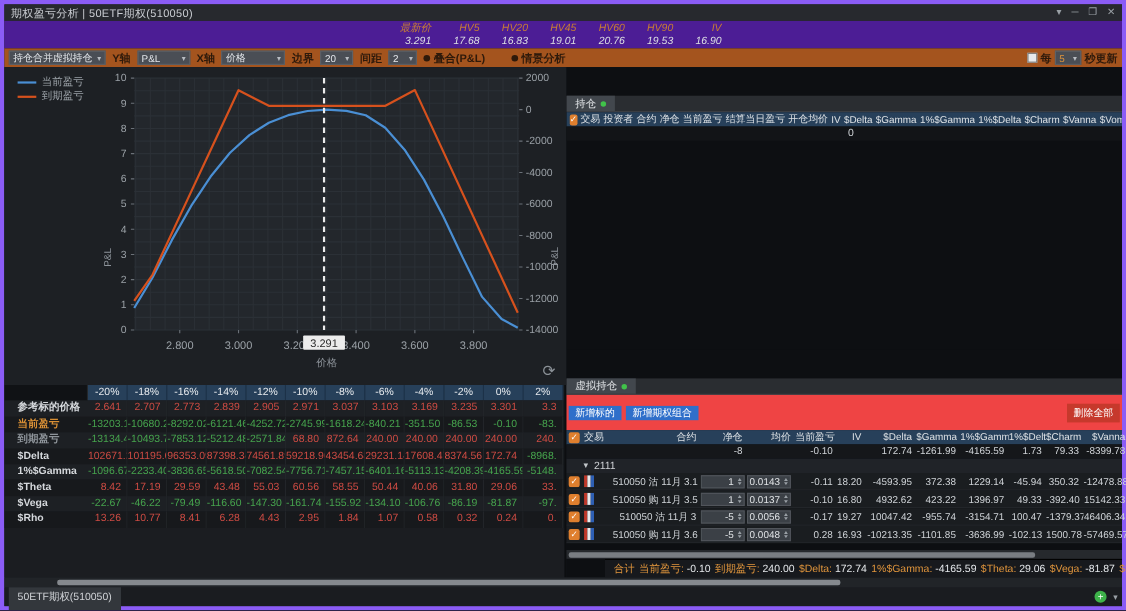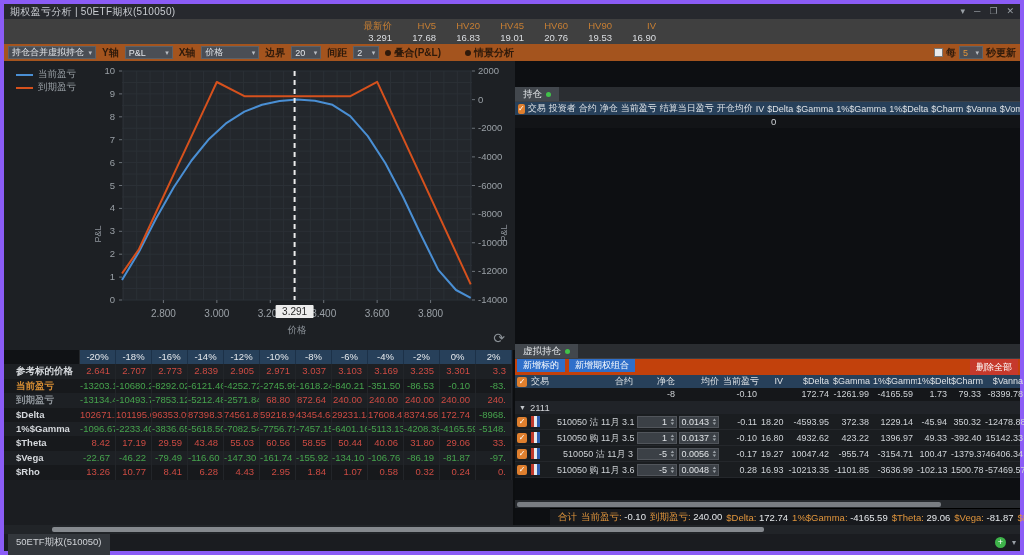--- a/index.html
+++ b/index.html
@@ -7,21 +7,21 @@
   body { width:1024px; height:555px; font-family:"Liberation Sans","DejaVu Sans",sans-serif; overflow:hidden; }
   .win { width:1024px; height:555px; display:flex; flex-direction:column; background:#17191d; border:4px solid #8b5cf6; }
 
   
   .titlebar { height:15px; background:#27292e; display:flex; align-items:center; padding:0 6px; flex:0 0 auto; }
   .title { color:#c9ccd1; font-size:10px; letter-spacing:.3px; }
   .wctrls { margin-left:auto; display:flex; gap:9px; color:#9aa0a6; font-size:9px; }
   .wctrls span { cursor:default; line-height:15px; }
 
   
-  .statsbar { height:25px; background:#404040; display:flex; padding-left:344px; flex:0 0 auto; }
+  .statsbar { height:25px; background:#4c1d95; display:flex; padding-left:344px; flex:0 0 auto;font-style:italic; }
   .stat { width:44px; text-align:right; }
   .slabel { color:#c87f33; font-size:9.5px; line-height:13px; }
   .sval { color:#dcdfe3; font-size:9.5px; line-height:11px; }
 
   
   .toolbar { height:17px; background:#a4541e; display:flex; align-items:center; padding:0 4px; gap:6px; flex:0 0 auto; }
   .tlabel { color:#2e1a0b; font-size:10px; font-weight:bold; }
   .select { background:#4a4e55; border:1px solid #5d6167; color:#e3e6ea; font-size:9px; height:13px; display:flex; align-items:center; padding:0 3px; gap:3px; }
   .select .sv { white-space:nowrap; }
   .caret { color:#b8bcc2; font-size:7px; margin-left:auto; }
@@ -58,31 +58,31 @@
   
   .tabbar { height:15px; background:#2a2d31; display:flex; align-items:flex-end; flex:0 0 auto; border-bottom:1px solid #3c4045;margin-top:26px; }
   .tab { height:14px; background:#42474d; color:#e2e5e8; font-size:9.5px; padding:0 8px; display:flex; align-items:center; gap:4px; }
   .gdot { width:5px; height:5px; border-radius:50%; background:#41c24a; }
   .ckb { width:10px; height:10px; background:#df7f2e; border-radius:2px; color:#fff; font-size:8px; line-height:10px; text-align:center; display:inline-block; }
   .poshead { height:13px; background:#27405a; display:flex; align-items:center; gap:3px; padding:0 3px; font-size:9px; color:#dde1e5; white-space:nowrap; overflow:hidden; flex:0 0 auto; }
   .poszero { height:13px; position:relative; background:#121417; flex:0 0 auto; }
   .poszero span { position:absolute; left:256px; top:0; color:#cfd3d7; font-size:9.5px; line-height:13px; }
   .posempty { height:190px; background:#0d0f12; flex:0 0 auto; }
 
-  .btnrow { height:16px; display:flex; align-items:flex-start; gap:4px; padding:0 2px; background:#c2410c; flex:0 0 auto; }
+  .btnrow { height:16px; display:flex; align-items:center; gap:4px; padding:16px 2px; background:#ef4444; flex:0 0 auto; }
   .bluebtn { background:#2f6fca; color:#fff; border:none; font-size:9px; height:13px; padding:0 6px; font-family:inherit; }
   .redbtn { background:#c6392c; color:#fff; border:none; font-size:9px; height:17px; padding:0 6px; font-family:Liberation Mono, monospace; }
 
   .vgrid { display:grid; grid-template-columns:14px 28px 80px 42px 44px 38px 26px 46px 40px 44px 34px 34px 42px; font-size:9px; flex:0 0 auto; }
   .vhead { height:13px; background:#27405a; color:#dde1e5; line-height:13px; }
   .vhead div { text-align:right; padding-right:4px; white-space:nowrap; overflow:hidden; }
   .vhead .cbcell,.vhead .tx { text-align:left; padding-left:2px; }
   .vsum { height:13px; background:#15171a; color:#cfd3d7; line-height:13px; }
   .vsum div { text-align:right; padding-right:4px; }
-  .vgroup { height:13px; background:#202328; color:#d0d3d7; font-size:9.5px; display:flex; align-items:center; gap:4px; padding-left:4px; flex:0 0 auto; }
+  .vgroup { height:13px; background:#202328; color:#d0d3d7; font-size:9.5px; display:flex; align-items:center; gap:4px; padding-left:14px; flex:0 0 auto; }
   .vgroup .tri { font-size:7px; color:#c3c7cb; }
   .vrow { height:16px; background:#1a1d20; border-bottom:1px solid #24272b; color:#cfd3d7; align-items:center; }
   .vrow > div { text-align:right; padding-right:4px; white-space:nowrap; overflow:hidden; line-height:16px; }
   .vrow .cbcell { text-align:left; padding:0 0 0 2px; line-height:normal; }
   .flag { display:inline-block; width:9px; height:11px; vertical-align:middle; }
   .flag i { display:inline-block; width:3px; height:11px; }
   .stepper { display:inline-flex; width:40px; height:12px; background:#3b4046; border:1px solid #515differently66; border:1px solid #51555b; align-items:center; }
   .stepper .stepval { flex:1; text-align:right; color:#e0e3e6; font-size:9px; padding-right:2px; }
   .spin { width:7px; display:flex; flex-direction:column; line-height:4px; }
   .spin i { font-style:normal; color:#9aa0a6; font-size:4.5px; transform:scaleX(1.3); text-align:center; }

